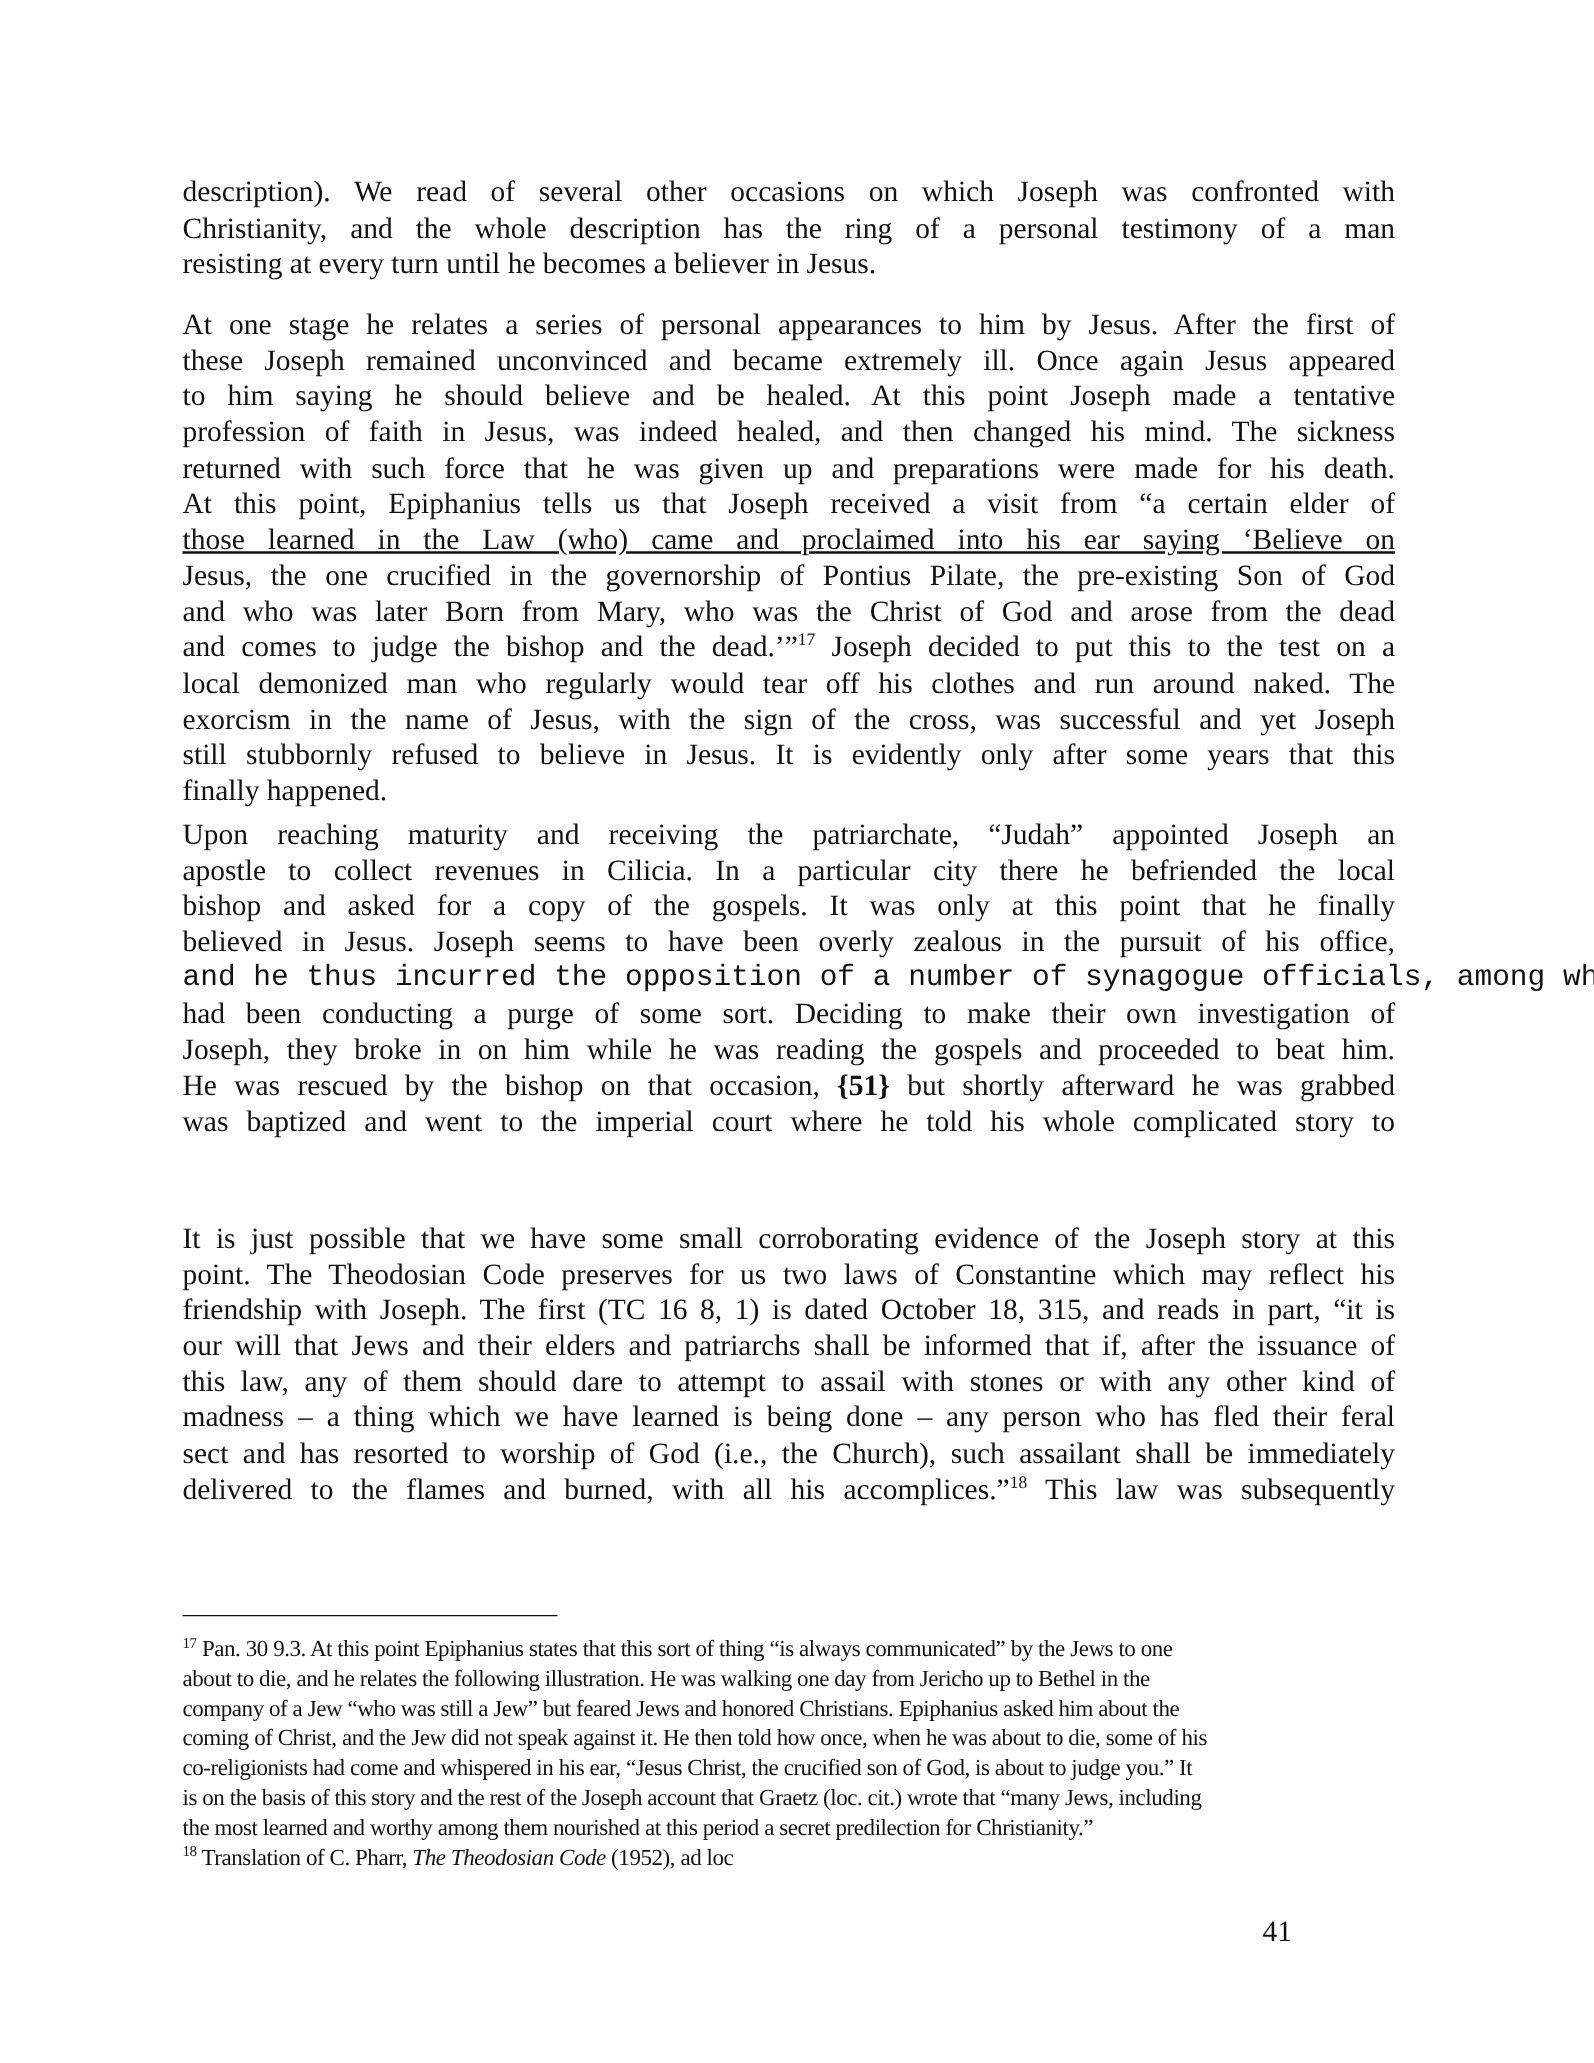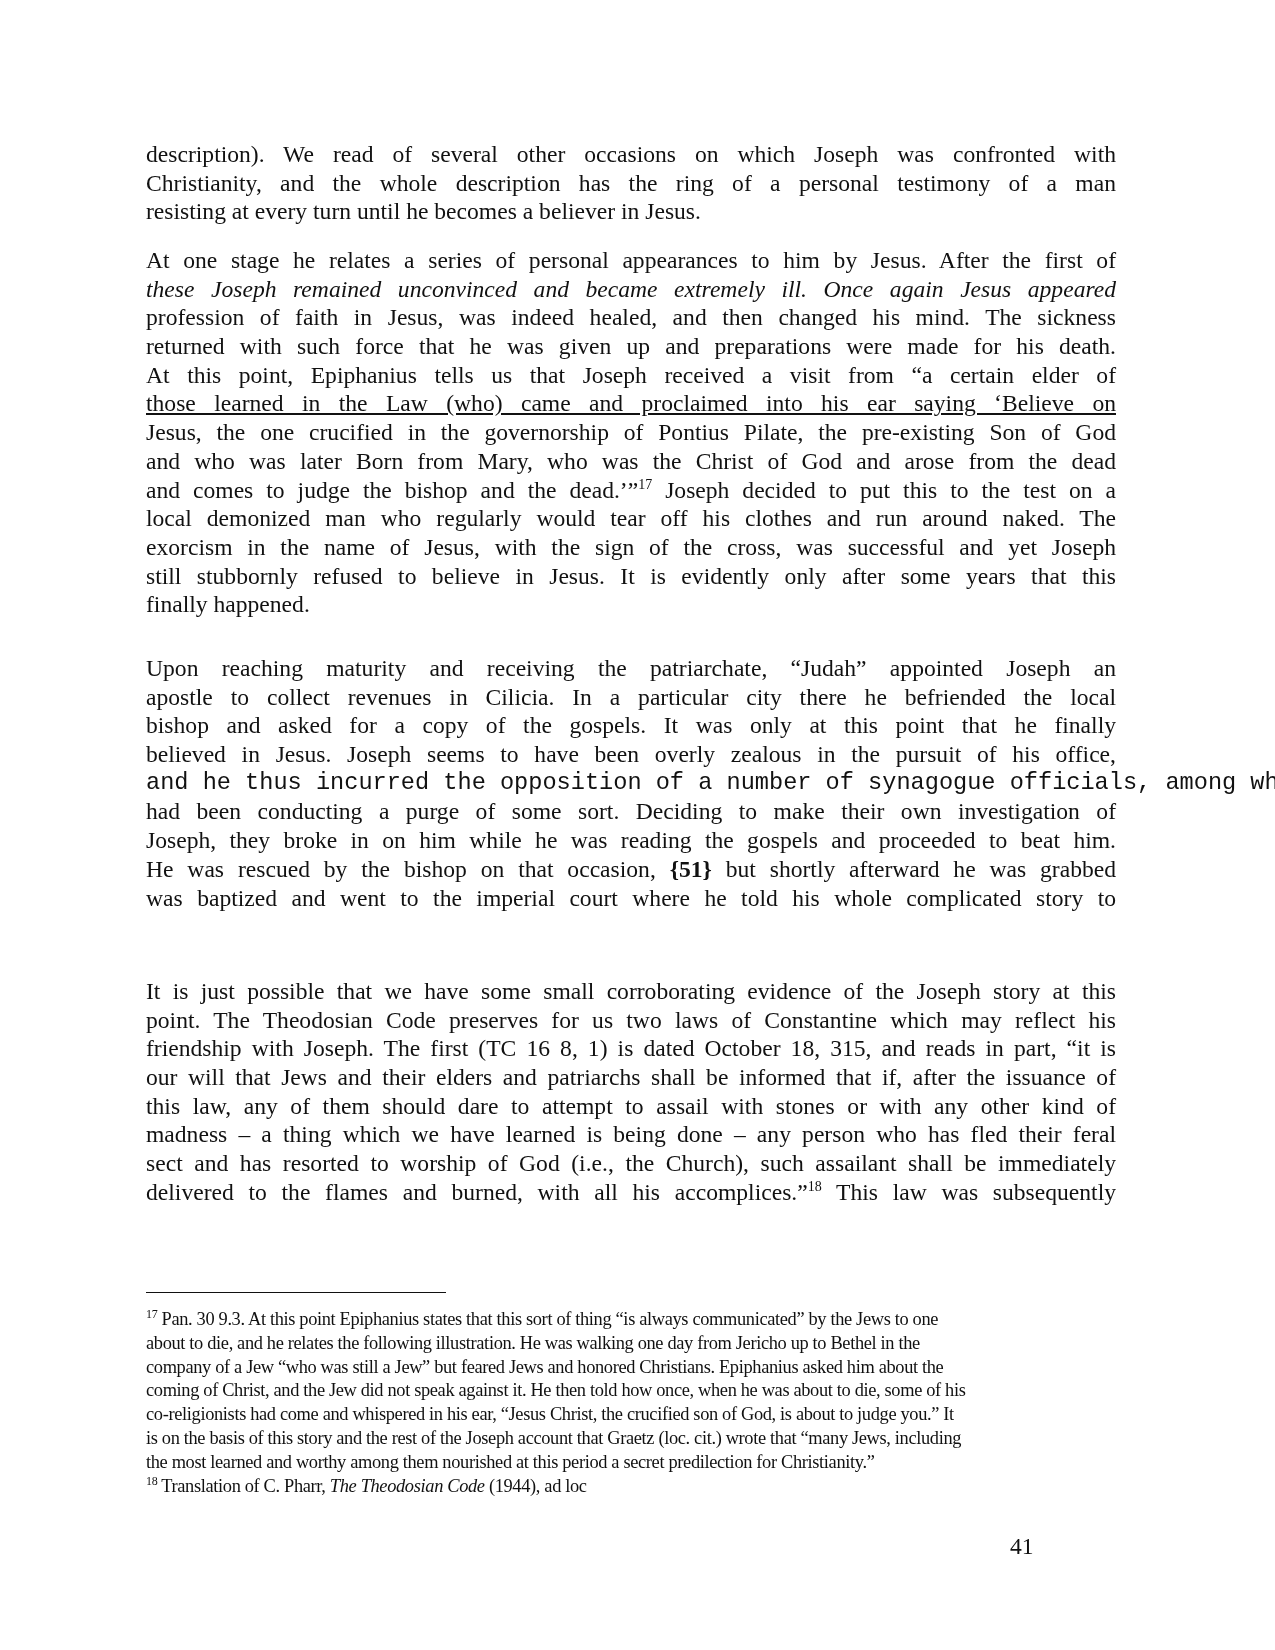--- a/index.html
+++ b/index.html
@@ -48,21 +48,22 @@
       <span class="line" style="display: block; word-spacing: 0px;"><span style="white-space: nowrap;">description). We read of several other occasions on which Joseph was confronted with</span></span>
       <span class="line" style="display: block; word-spacing: 0px;"><span style="white-space: nowrap;">Christianity, and the whole description has the ring of a personal testimony of a man</span></span>
       <span class="line last">resisting at every turn until he becomes a believer in Jesus.</span>
     </p>
   </div>
 
   <div class="body-text" style="top:246px;">
 
     <p class="para">
       <span class="line" style="display: block; word-spacing: 0px;"><span style="white-space: nowrap; margin-top: 32px;">At one stage he relates a series of personal appearances to him by Jesus. After the first of</span></span>
-      <span class="line" style="display: block; word-spacing: 0px; font-style: italic;"><span style="white-space: nowrap;">these Joseph remained unconvinced and became extremely ill. Once again Jesus appeared</span></span>
+      <span class="line" style="display: block; word-spacing: 0px;"><span style="white-space: nowrap;">these Joseph remained unconvinced and became extremely ill. Once again Jesus appeared</span></span>
+      <span class="line" style="display: block; word-spacing: 0px;"><span style="white-space: nowrap;">to him saying he should believe and be healed. At this point Joseph made a tentative</span></span>
       <span class="line" style="display: block; word-spacing: 0px;"><span style="white-space: nowrap;">profession of faith in Jesus, was indeed healed, and then changed his mind. The sickness</span></span>
       <span class="line" style="display: block; word-spacing: 0px;"><span style="white-space: nowrap;">returned with such force that he was given up and preparations were made for his death.</span></span>
       <span class="line" style="display: block; word-spacing: 0px;"><span style="white-space: nowrap;">At this point, Epiphanius tells us that Joseph received a visit from “a certain elder of</span></span>
       <span class="line" style="display: block; word-spacing: 0px; text-decoration: underline;"><span style="white-space: nowrap;">those learned in the Law (who) came and proclaimed into his ear saying ‘Believe on</span></span>
       <span class="line" style="display: block; word-spacing: 0px;"><span style="white-space: nowrap;">Jesus, the one crucified in the governorship of Pontius Pilate, the pre-existing Son of God</span></span>
       <span class="line" style="display: block; word-spacing: 0px;"><span style="white-space: nowrap;">and who was later Born from Mary, who was the Christ of God and arose from the dead</span></span>
       <span class="line" style="display: block; word-spacing: 0px;"><span style="white-space: nowrap;"><span>and comes to judge the bishop and the dead.’”</span><sup class="fnref">17</sup><span> Joseph decided to put this to the test on a</span></span></span>
       <span class="line" style="display: block; word-spacing: 0px;"><span style="white-space: nowrap;">local demonized man who regularly would tear off his clothes and run around naked. The</span></span>
       <span class="line" style="display: block; word-spacing: 0px;"><span style="white-space: nowrap;">exorcism in the name of Jesus, with the sign of the cross, was successful and yet Joseph</span></span>
       <span class="line" style="display: block; word-spacing: 0px;"><span style="white-space: nowrap;">still stubbornly refused to believe in Jesus. It is evidently only after some years that this</span></span>
@@ -105,18 +106,18 @@
     <div>
       <span class="fline"><sup>17</sup><span> Pan. 30 9.3. At this point Epiphanius states that this sort of thing “is always communicated” by the Jews to one</span></span>
       <span class="fline">about to die, and he relates the following illustration. He was walking one day from Jericho up to Bethel in the</span>
       <span class="fline">company of a Jew “who was still a Jew” but feared Jews and honored Christians. Epiphanius asked him about the</span>
       <span class="fline">coming of Christ, and the Jew did not speak against it. He then told how once, when he was about to die, some of his</span>
       <span class="fline">co-religionists had come and whispered in his ear, “Jesus Christ, the crucified son of God, is about to judge you.” It</span>
       <span class="fline">is on the basis of this story and the rest of the Joseph account that Graetz (loc. cit.) wrote that “many Jews, including</span>
       <span class="fline">the most learned and worthy among them nourished at this period a secret predilection for Christianity.”</span>
     </div>
     <div>
-      <span class="fline"><sup>18</sup><span> Translation of C. Pharr, </span><i>The Theodosian Code</i><span> (1944), ad loc</span></span>
+      <span class="fline"><sup>18</sup><span> Translation of C. Pharr, </span><i>The Theodosian Code</i><span> (1952), ad loc</span></span>
     </div>
   </div>
 
   <div class="page-number">41</div>
 </div>
 
 </body></html>

